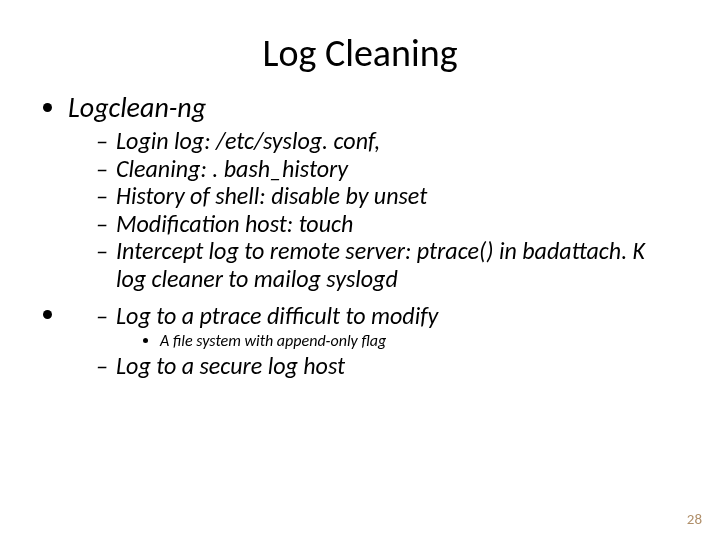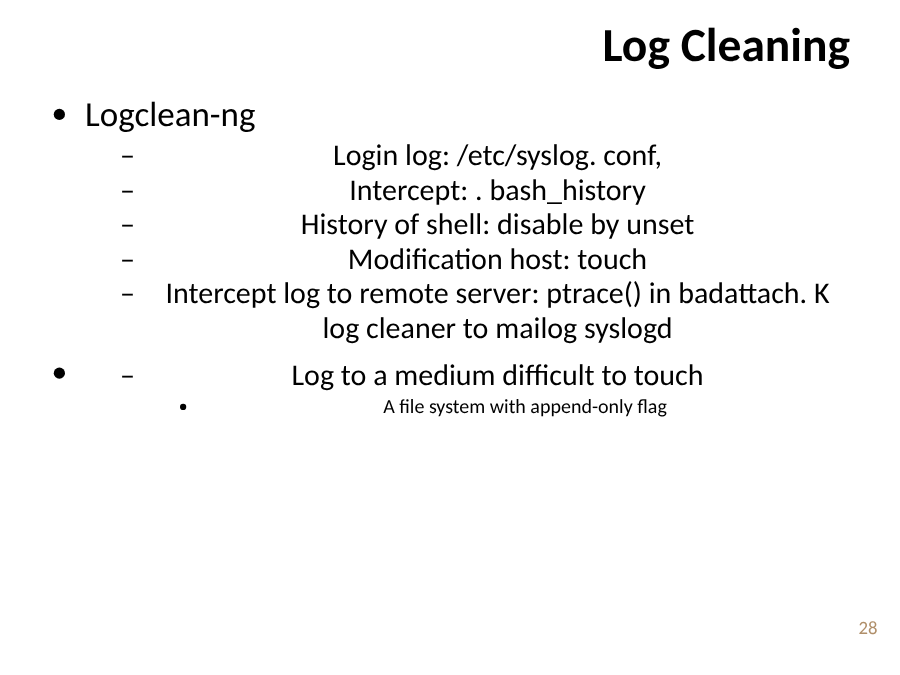--- a/index.html
+++ b/index.html
@@ -13,94 +13,95 @@
     position: relative;
   }
   .slide {
     width: 720px;
     height: 540px;
     position: relative;
     box-sizing: border-box;
     padding: 10px 40px 0 40px;
   }
   .title {
-    text-align: right;
+    text-align: center;
     font-size: 38px;
-    margin: 4px 0 14px 0;
-    font-weight: 700;
+    margin: 20px 0 14px 0;
+    font-weight: 400;
   }
   ul.l1 {
     list-style: disc;
     margin: 0;
     padding-left: 28px;
+    font-style: italic;
   }
   ul.l1 > li {
     font-size: 28px;
     margin-bottom: 2px;
   }
   ul.l2 {
     list-style: none;
     margin: 2px 0 4px 0;
     padding-left: 28px;
   }
   ul.l2 > li {
     font-size: 24px;
     line-height: 1.15;
     position: relative;
     padding-left: 20px;
     margin-bottom: 0px;
-    text-align: center;
   }
   ul.l2 > li::before {
     content: "–";
     position: absolute;
     left: 0;
     top: 0;
   }
   ul.l3 {
     list-style: disc;
     margin: 2px 0 2px 0;
     padding-left: 44px;
   }
   ul.l3 > li {
     font-size: 16px;
     line-height: 1.2;
   }
   .page-number {
     position: absolute;
     right: 18px;
-    bottom: 28px;
+    bottom: 12px;
     font-size: 15px;
     color: #b08f6a;
     text-align: center;
   }
 </style>
 </head>
 <body>
 
 <div class="slide">
   <div class="title">Log Cleaning</div>
 
   <ul class="l1">
     <li>
       <span>Logclean-ng</span>
       <ul class="l2">
         <li><span>Login log: /etc/syslog. conf,</span></li>
-        <li><span>Intercept: . bash_history</span></li>
+        <li><span>Cleaning: . bash_history</span></li>
         <li><span>History of shell: disable by unset</span></li>
         <li><span>Modification host: touch</span></li>
         <li><span>Intercept log to remote server: ptrace() in badattach. K log cleaner to mailog syslogd</span></li>
       </ul>
     </li>
     <li>
       <ul class="l2">
         <li>
-          <span>Log to a medium difficult to touch</span>
+          <span>Log to a ptrace difficult to modify</span>
           <ul class="l3">
             <li><span>A file system with append-only flag</span></li>
           </ul>
         </li>
+        <li><span>Log to a secure log host</span></li>
       </ul>
     </li>
   </ul>
 
   <div class="page-number">28</div>
 </div>
 
 </body></html>

